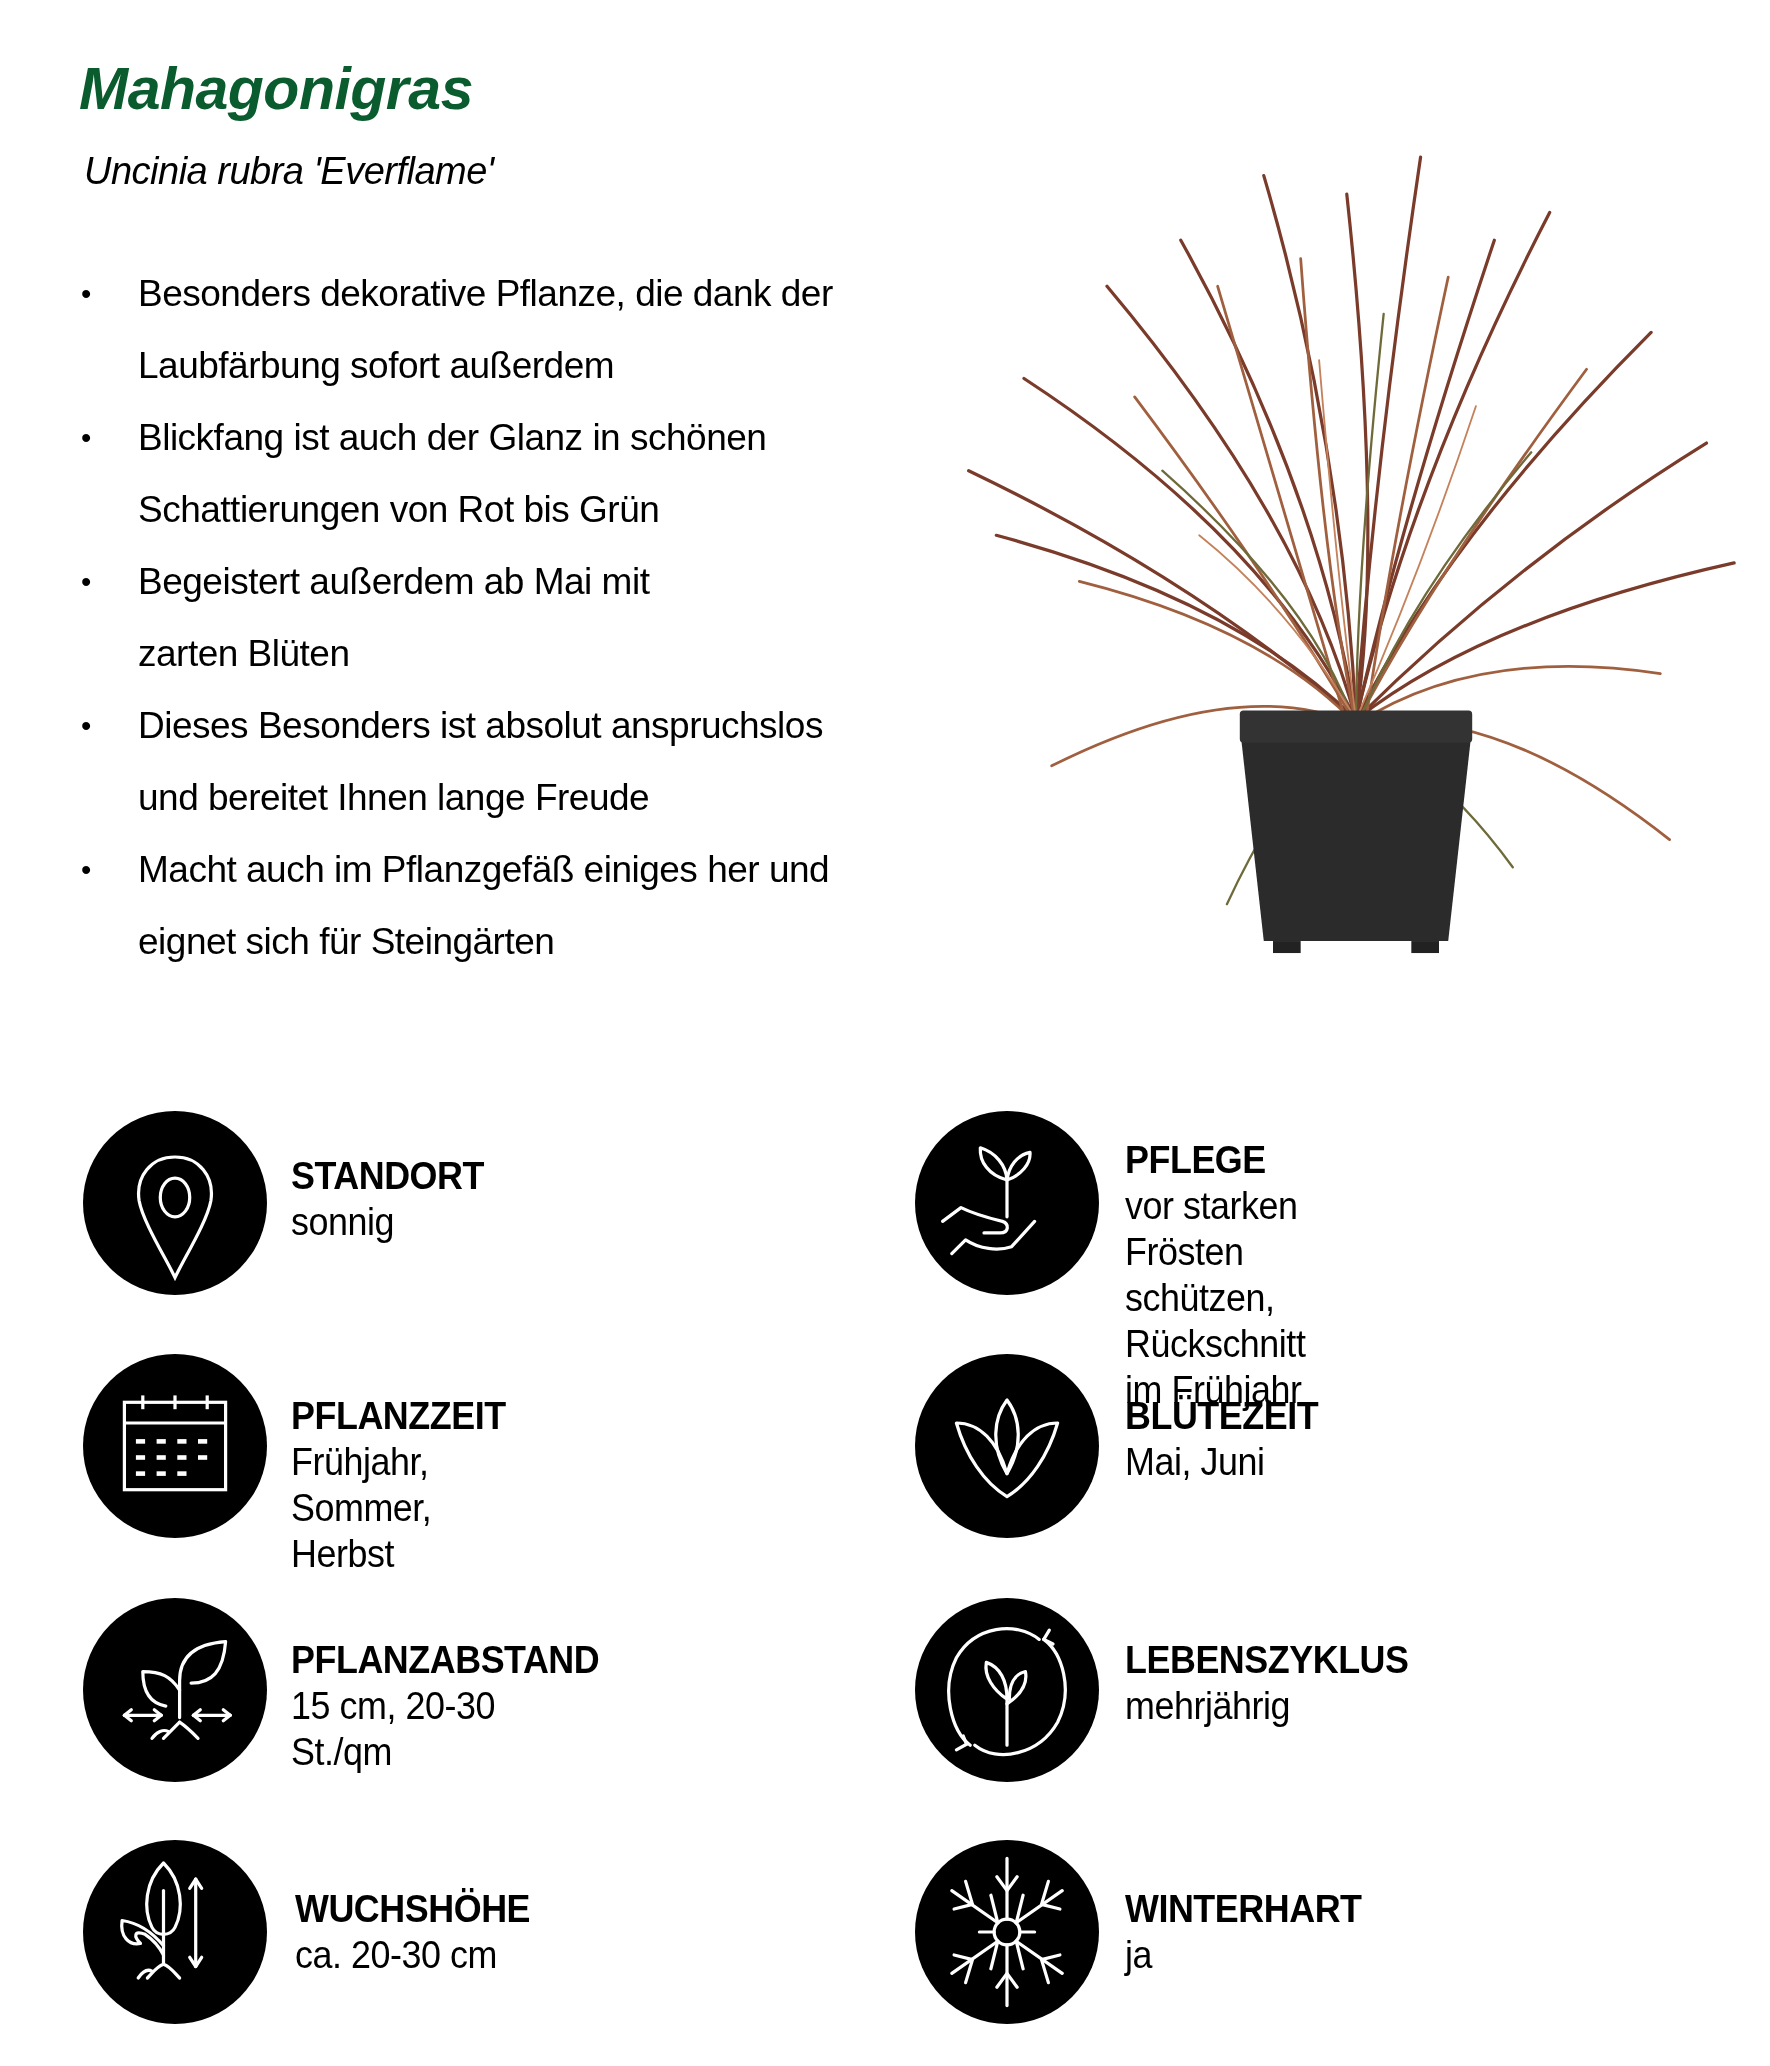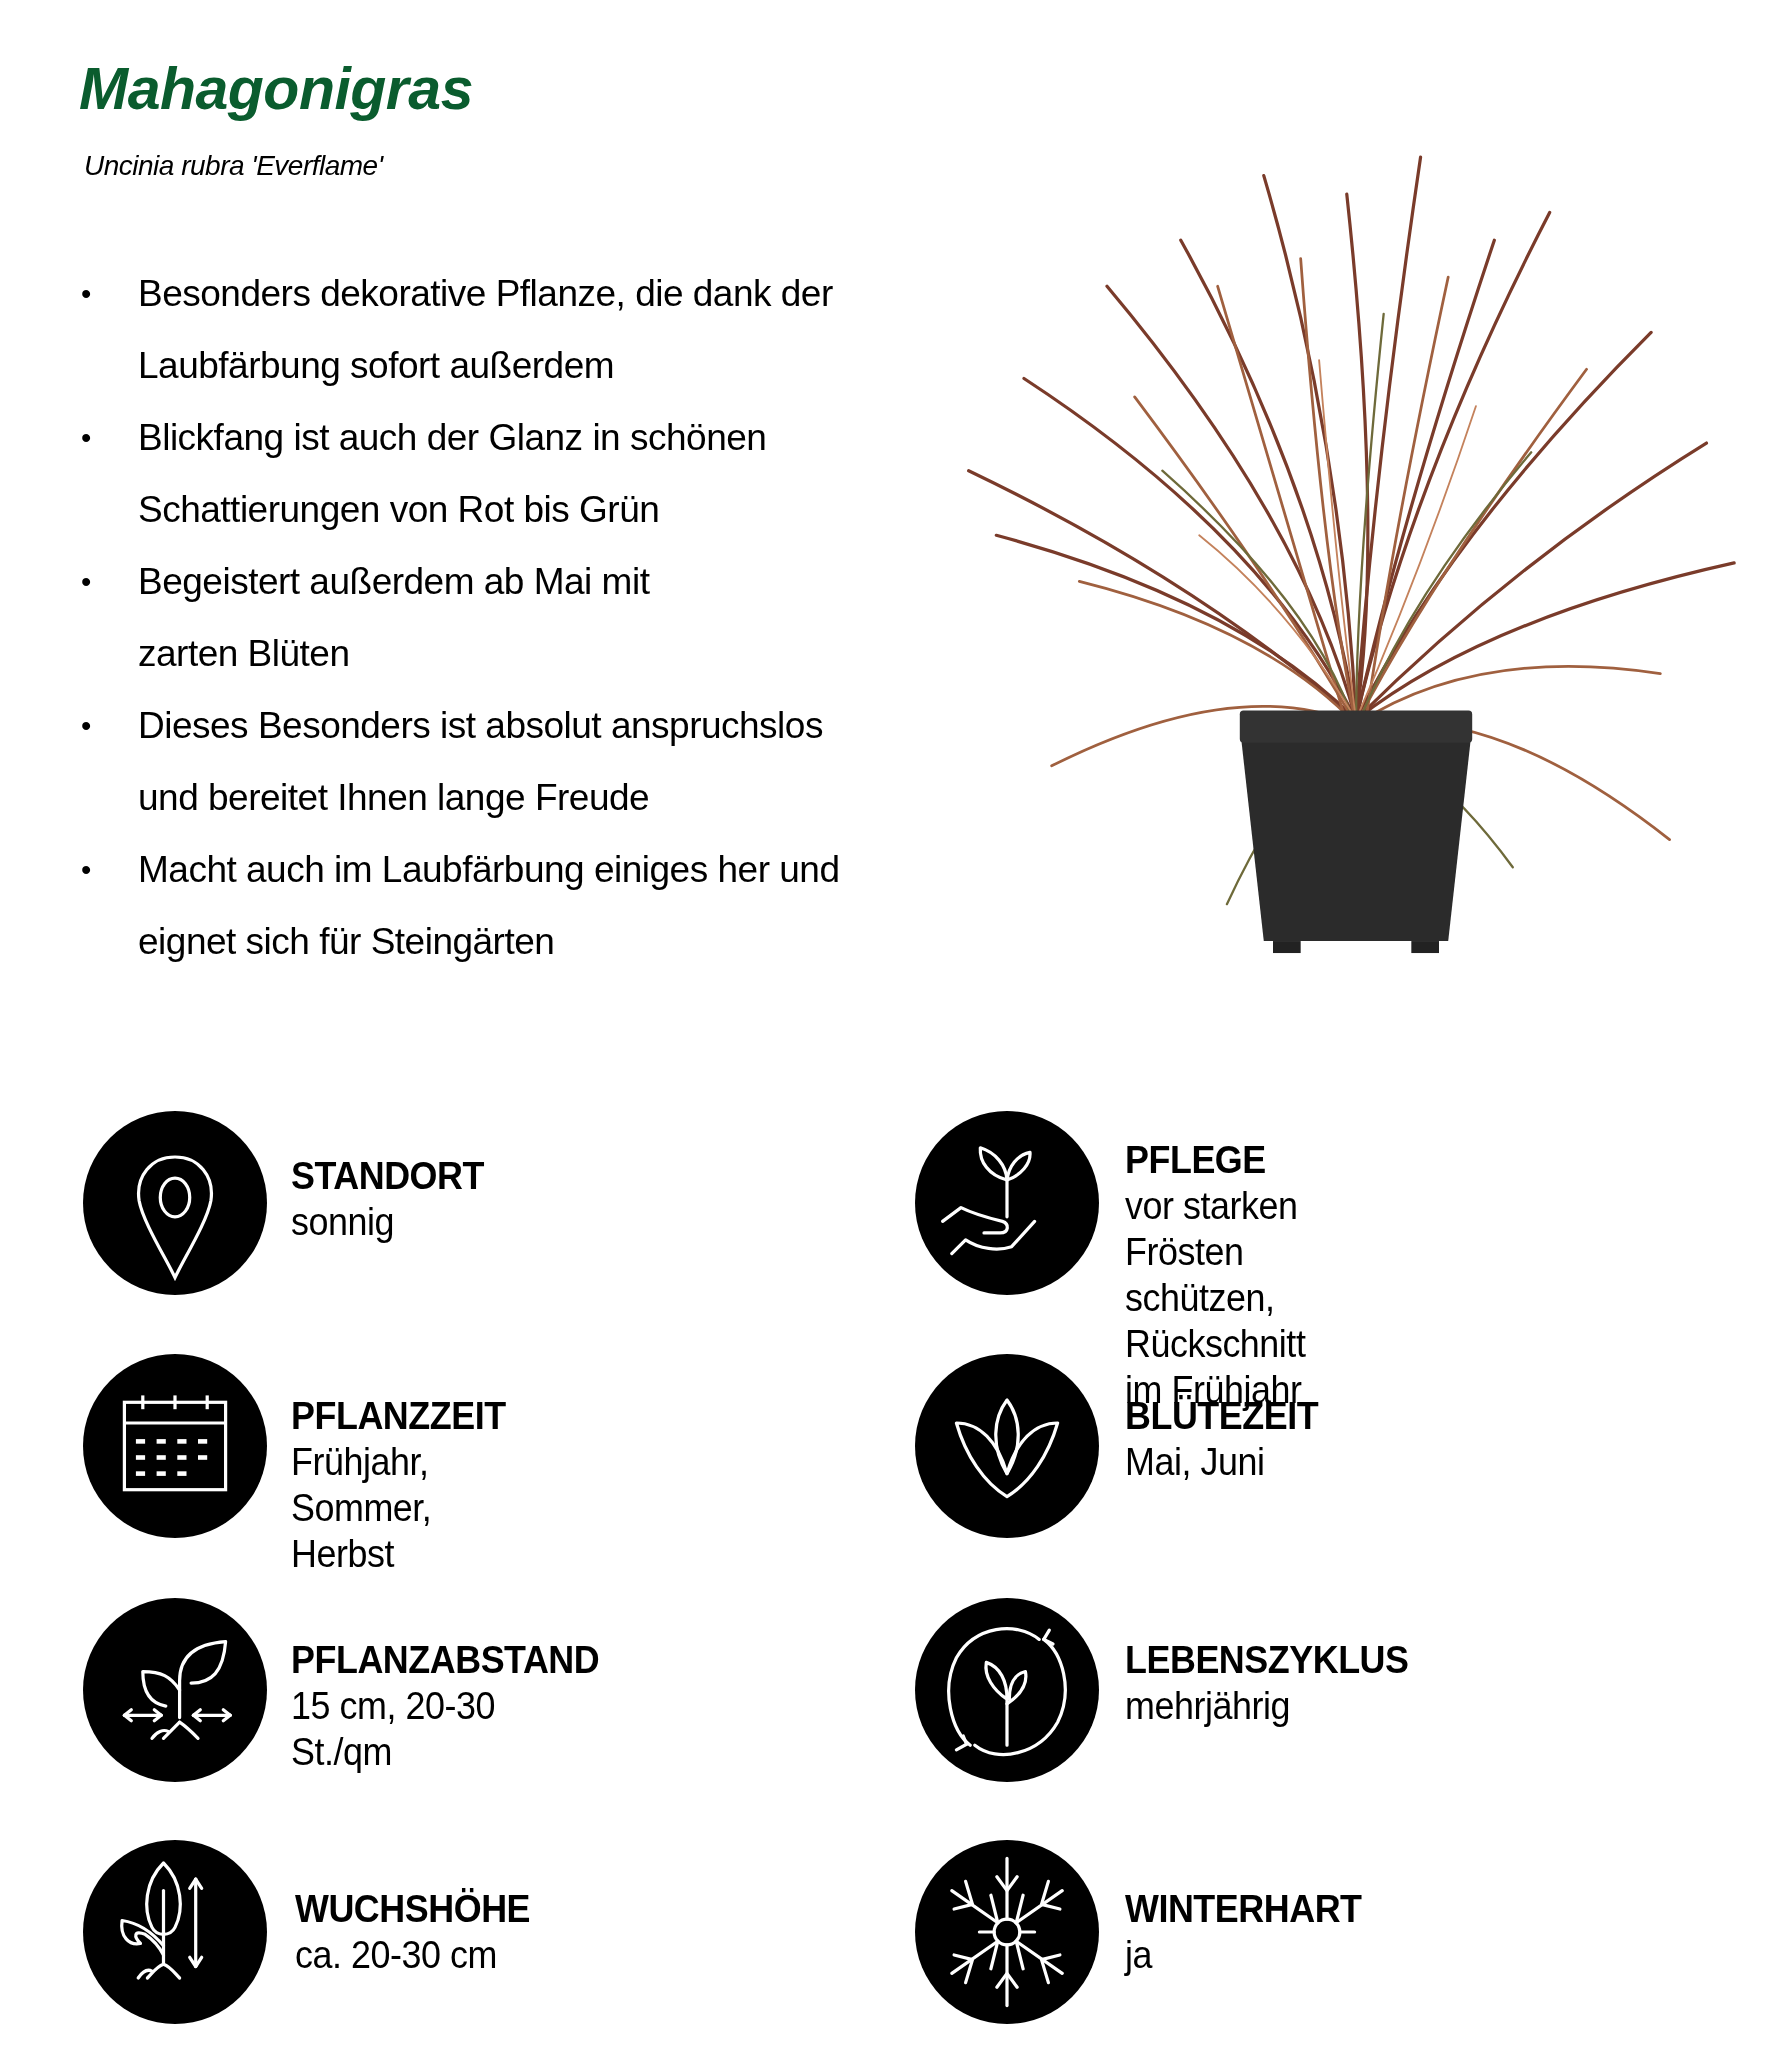--- a/index.html
+++ b/index.html
@@ -21,21 +21,21 @@
       top: 60px;
       font-size: 59px;
       font-weight: bold;
       letter-spacing: -0.5px;
       line-height: 1;
     }
     .subtitle {
       position: absolute;
       left: 84px;
       top: 152px;
-      font-size: 28px;
+      font-size: 38px;
       font-style: italic;
       line-height: 1;
       letter-spacing: -0.5px;
     }
     .bullets {
       position: absolute;
       left: 0;
       top: 258px;
       width: 904px;
       margin: 0;
@@ -130,21 +130,21 @@
     <div>Begeistert außerdem ab Mai mit</div>
     <div>zarten Blüten</div>
   </li>
   <li class="bullet">
     <span class="bullet-dot">•</span>
     <div>Dieses Besonders ist absolut anspruchslos</div>
     <div>und bereitet Ihnen lange Freude</div>
   </li>
   <li class="bullet">
     <span class="bullet-dot">•</span>
-    <div>Macht auch im Laubfärbung einiges her und</div>
+    <div>Macht auch im Pflanzgefäß einiges her und</div>
     <div>eignet sich für Steingärten</div>
   </li>
 </ul>
 
 <div class="plant-photo">
   <svg width="830" height="849" viewBox="0 0 1800 1840">
     <g fill="none" stroke-linecap="round">
 
       <g stroke="#7a3b2a" stroke-width="7">
         <path d="M900 1300 Q820 800 520 260"></path>

